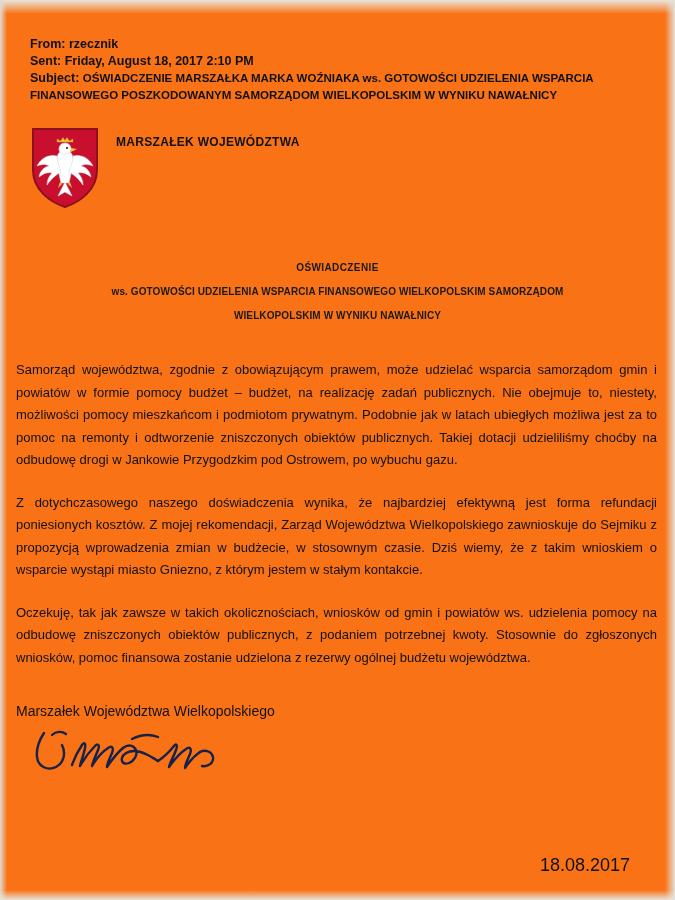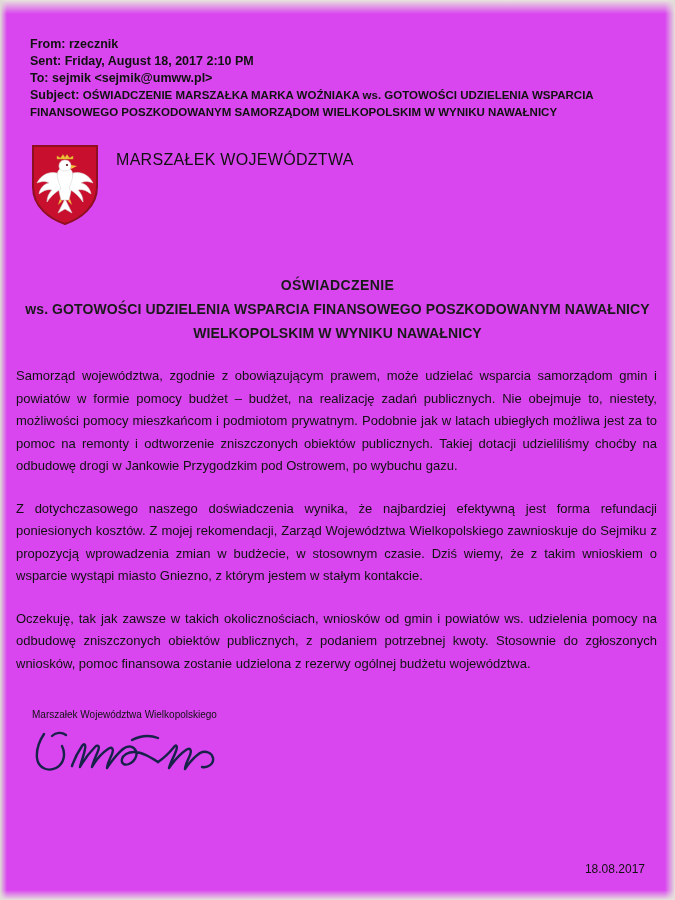--- a/index.html
+++ b/index.html
@@ -11,21 +11,21 @@
     height: 900px;
     background: #ffffff;
     font-family: "Liberation Sans", sans-serif;
     color: #1a1a1a;
     overflow: hidden;
   }
   .page {
     position: relative;
     width: 675px;
     height: 900px;
-    background: #d946ef;
+    background: #f97316;
     box-sizing: border-box;
     padding: 0;
   }
 
   
   .mail-header {
     padding: 36px 28px 0 30px;
     font-size: 12.5px;
     line-height: 17px;
     font-weight: bold;
@@ -61,73 +61,73 @@
   .crest {
     width: 70px;
     height: 84px;
     position: relative;
     flex: 0 0 auto;
     margin-right: 16px;
   }
   .crest svg { display: block; }
   .letterhead-text {
     padding-top: 6px;
-    font-size: 16px;
-    font-weight: normal;
+    font-size: 12px;
+    font-weight: bold;
     letter-spacing: 0.3px;
     line-height: 21px;
     color: #111;
   }
   .letterhead-text div { white-space: nowrap; }
 
   
   .doc-title {
     margin-top: 46px;
     text-align: center;
     font-weight: bold;
-    font-size: 14px;
+    font-size: 10px;
     line-height: 24px;
     padding: 0 22px;
   }
   .doc-title .t1 { letter-spacing: 0.4px; }
   .doc-title .t2 { letter-spacing: 0.1px; }
 
   
   .body-text {
-    margin-top: 20px;
+    margin-top: 31px;
     padding: 0 18px 0 16px;
     font-size: 13px;
     line-height: 22.5px;
     text-align: justify;
     color: #111;
   }
   .body-text p {
     margin: 0 0 20px 0;
   }
   .body-text p:last-child { margin-bottom: 0; }
 
   
   .sign-line {
     margin-top: 34px;
-    padding-left: 32px;
-    font-size: 10px;
+    padding-left: 16px;
+    font-size: 14px;
     color: #111;
   }
   .signature {
     padding-left: 22px;
     margin-top: 6px;
     height: 70px;
   }
   .signature svg { display: block; }
 
   .doc-date {
     position: absolute;
-    right: 30px;
+    right: 45px;
     bottom: 24px;
-    font-size: 12px;
+    font-size: 18px;
     color: #111;
   }
 
   
   .edge-left {
     position: absolute;
     left: 0; top: 0; bottom: 0;
     width: 7px;
     background: linear-gradient(to right, #dedbd4, rgba(255,255,255,0));
     pointer-events: none;
@@ -165,24 +165,20 @@
   <div class="edge-bottom"></div>
 
   <div class="mail-header">
     <div class="mail-row">
       <span class="lbl">From:</span>
       <span class="val">rzecznik</span>
     </div>
     <div class="mail-row">
       <span class="lbl">Sent:</span>
       <span class="val">Friday, August 18, 2017 2:10 PM</span>
-    </div>
-    <div class="mail-row">
-      <span class="lbl">To:</span>
-      <span class="val">sejmik &lt;sejmik@umww.pl&gt;</span>
     </div>
     <div class="mail-row subject-row">
       <span class="lbl">Subject:</span>
       <span class="val">OŚWIADCZENIE MARSZAŁKA MARKA WOŹNIAKA ws. GOTOWOŚCI UDZIELENIA WSPARCIA FINANSOWEGO POSZKODOWANYM SAMORZĄDOM WIELKOPOLSKIM W WYNIKU NAWAŁNICY</span>
     </div>
   </div>
 
   <div class="letterhead">
     <div class="crest">
       <svg width="70" height="84" viewBox="0 0 70 84" xmlns="http://www.w3.org/2000/svg">
@@ -216,21 +212,21 @@
         </g>
       </svg>
     </div>
     <div class="letterhead-text">
       <div>MARSZAŁEK WOJEWÓDZTWA</div>
     </div>
   </div>
 
   <div class="doc-title">
     <div class="t1">OŚWIADCZENIE</div>
-    <div class="t2">ws. GOTOWOŚCI UDZIELENIA WSPARCIA FINANSOWEGO POSZKODOWANYM  NAWAŁNICY</div>
+    <div class="t2">ws. GOTOWOŚCI UDZIELENIA WSPARCIA FINANSOWEGO WIELKOPOLSKIM  SAMORZĄDOM</div>
     <div class="t2">WIELKOPOLSKIM W WYNIKU NAWAŁNICY</div>
   </div>
 
   <div class="body-text">
     <p>Samorząd województwa, zgodnie z obowiązującym prawem, może udzielać wsparcia samorządom gmin i powiatów w formie pomocy budżet – budżet, na realizację zadań publicznych. Nie obejmuje to, niestety, możliwości pomocy mieszkańcom i podmiotom prywatnym. Podobnie jak w latach ubiegłych możliwa jest za to pomoc na remonty i odtworzenie zniszczonych obiektów publicznych. Takiej dotacji udzieliliśmy choćby na odbudowę drogi w Jankowie Przygodzkim pod Ostrowem, po wybuchu gazu.</p>
     <p>Z dotychczasowego naszego doświadczenia wynika, że najbardziej efektywną jest forma refundacji poniesionych kosztów. Z mojej rekomendacji, Zarząd Województwa Wielkopolskiego zawnioskuje do Sejmiku z propozycją wprowadzenia zmian w budżecie, w stosownym czasie. Dziś wiemy, że z takim wnioskiem o wsparcie wystąpi miasto Gniezno, z którym jestem w stałym kontakcie.</p>
     <p>Oczekuję, tak jak zawsze w takich okolicznościach, wniosków od gmin i powiatów ws. udzielenia pomocy na odbudowę zniszczonych obiektów publicznych, z podaniem potrzebnej kwoty. Stosownie do zgłoszonych wniosków, pomoc finansowa zostanie udzielona z rezerwy ogólnej budżetu województwa.</p>
   </div>
 
   <div class="sign-line">Marszałek Województwa Wielkopolskiego</div>

